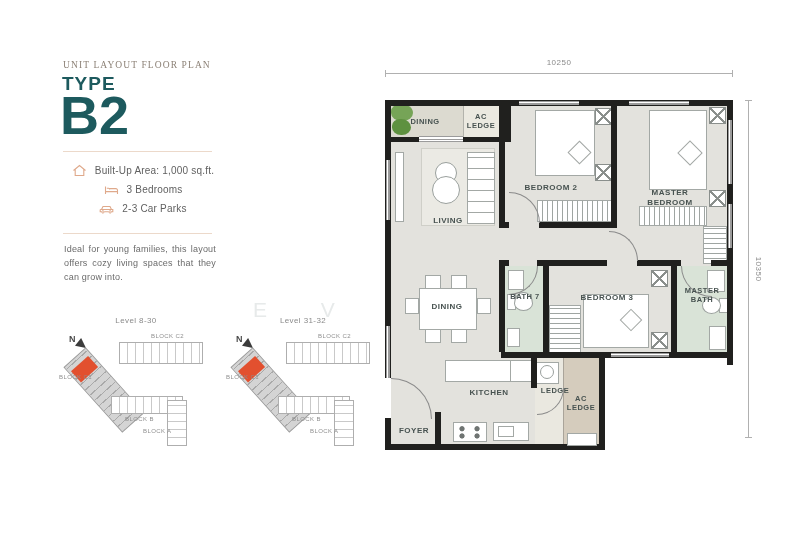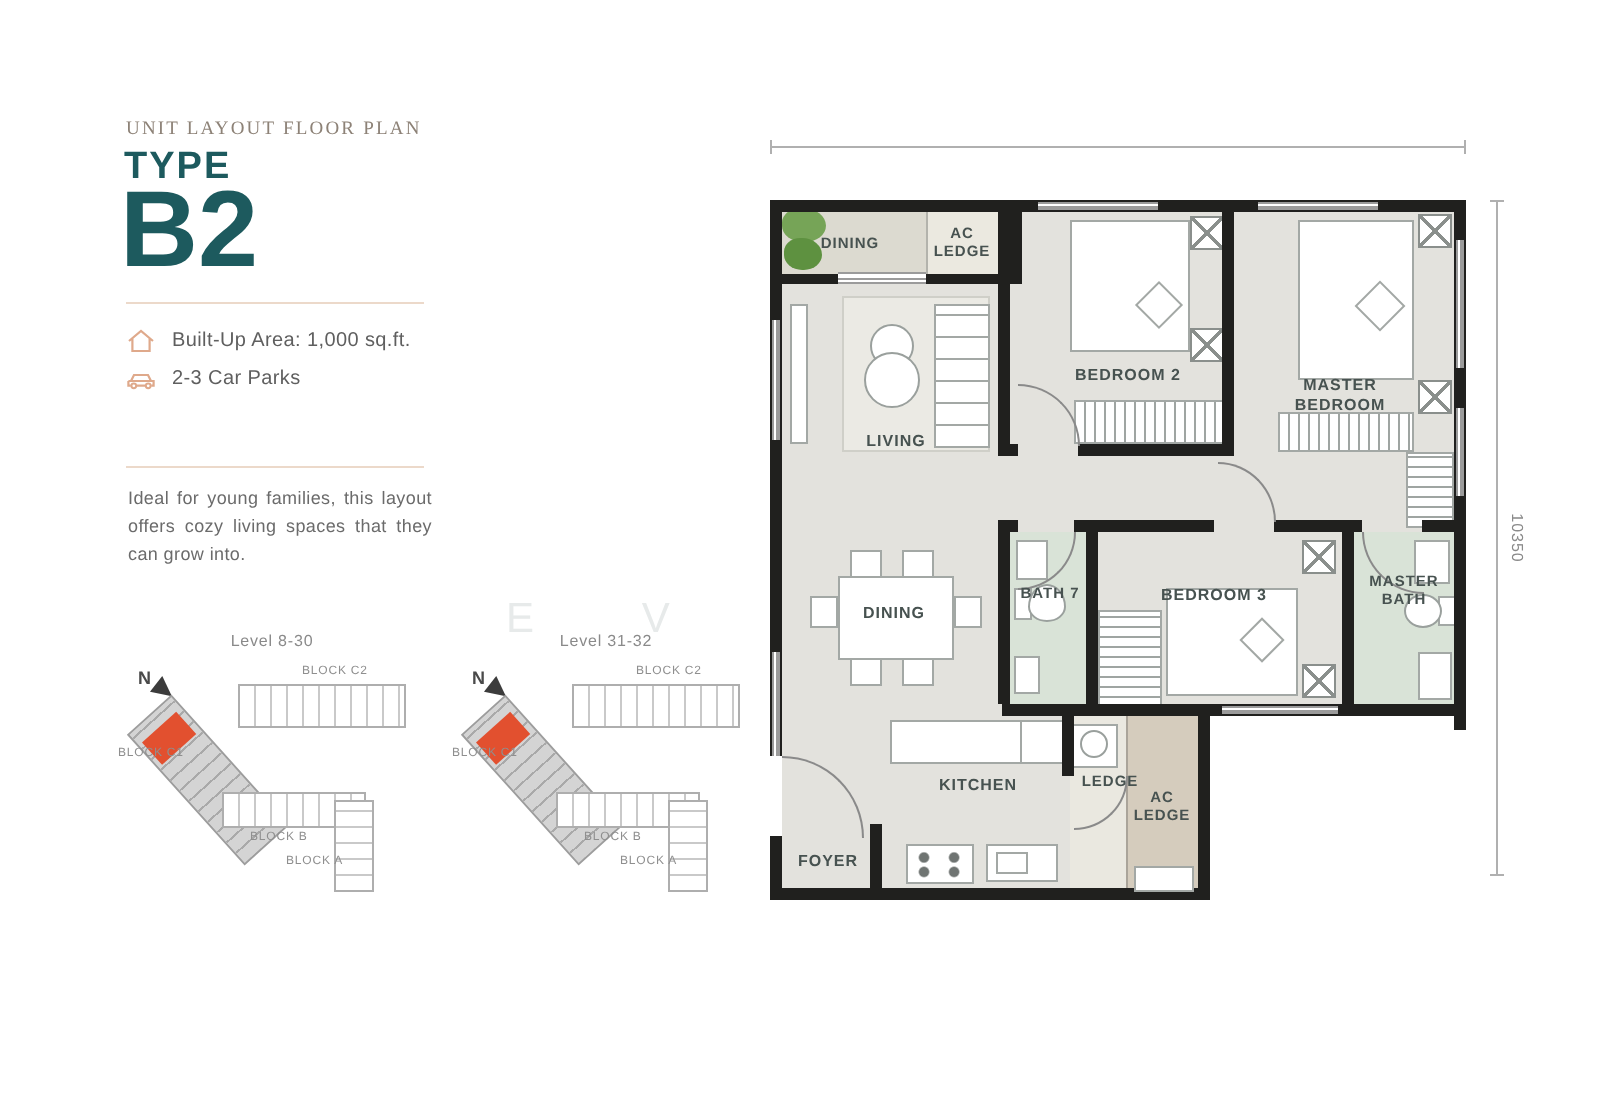--- a/index.html
+++ b/index.html
@@ -7,21 +7,21 @@
        font-family:"Liberation Sans",sans-serif;-webkit-font-smoothing:antialiased;}
   .abs{position:absolute;}
 
   
   .kicker{left:63px;top:60px;font-family:"Liberation Serif",serif;font-size:9.5px;
           letter-spacing:1.1px;color:#8d8277;}
   .type-label{left:62px;top:73px;font-size:19px;font-weight:800;color:#1d5a5e;letter-spacing:1px;}
   .unit-code{left:60px;top:90px;font-size:54px;font-weight:800;color:#1d5a5e;line-height:.95;}
   .divider{height:1px;background:#ecd9ca;width:149px;left:63px;}
   .features{left:63px;top:161px;width:160px;}
-  .feat-row{display:flex;align-items:center;height:19px;}
+  .feat-row{display:flex;align-items:center;height:19px;justify-content:center;}
   .feat-icon{width:15px;height:13px;margin-right:8px;flex:0 0 15px;}
   .feat-text{font-size:10px;color:#5f5f5f;letter-spacing:.2px;}
   .descr{left:64px;top:243px;width:152px;font-size:9px;color:#6b6b6b;line-height:1.55;
          text-align:justify;letter-spacing:.2px;}
 
   
   .watermark{left:253px;top:298px;font-size:21px;color:#e7eaea;letter-spacing:24px;
              font-weight:500;z-index:0;white-space:nowrap;}
 
   
@@ -96,20 +96,26 @@
 
 <div class="abs features">
   <div class="feat-row">
     <svg class="feat-icon" viewBox="0 0 15 13">
       <path d="M1.5 6.5 L7.5 1.5 L13.5 6.5 M3.2 5.4 V11.5 H11.8 V5.4" fill="none" stroke="#dfa98b" stroke-width="1.1"></path>
     </svg>
     <span class="feat-text">Built-Up Area: 1,000 sq.ft.</span>
   </div>
   <div class="feat-row">
     <svg class="feat-icon" viewBox="0 0 15 13">
+      <path d="M1.5 3.5 V11 M1.5 8.6 H13.5 V11 M13.5 8.6 V7.2 A1.6 1.6 0 0 0 11.9 5.6 H5 M2.8 5.2 h1.8 a1 1 0 0 1 1 1 v0.4" fill="none" stroke="#dfa98b" stroke-width="1.1"></path>
+    </svg>
+    <span class="feat-text">3 Bedrooms</span>
+  </div>
+  <div class="feat-row">
+    <svg class="feat-icon" viewBox="0 0 15 13">
       <path d="M2.5 7.5 L4 4.5 H11 L12.5 7.5 M1.2 7.5 H13.8 V9.8 H12.6 M1.2 7.5 V9.8 H2.4 M5.5 9.8 H9.5" fill="none" stroke="#dfa98b" stroke-width="1.1"></path>
       <circle cx="3.9" cy="9.9" r="1.2" fill="none" stroke="#dfa98b" stroke-width="1"></circle>
       <circle cx="11.1" cy="9.9" r="1.2" fill="none" stroke="#dfa98b" stroke-width="1"></circle>
     </svg>
     <span class="feat-text">2-3 Car Parks</span>
   </div>
 </div>
 <div class="abs divider" style="top:233px;"></div>
 <p class="abs descr" style="margin:0;">Ideal for young families, this layout offers cozy living spaces that they can grow into.</p>
 
@@ -139,20 +145,21 @@
     <div class="unit-red"></div>
   </div>
   <div class="blk-label" style="left:4px;top:62px;">BLOCK C1</div>
   <div class="strip" style="left:56px;top:84px;width:70px;height:16px;"></div>
   <div class="blk-label" style="left:70px;top:104px;">BLOCK B</div>
   <div class="strip-v" style="left:112px;top:88px;width:18px;height:44px;"></div>
   <div class="blk-label" style="left:88px;top:116px;">BLOCK A</div>
 </div>
 
 <div class="abs" style="left:385px;top:58px;width:348px;height:16px;">
+  <div style="text-align:center;" class="dim-label">10250</div>
   <div class="dim-line-h"></div>
 </div>
 <div class="abs" style="left:748px;top:100px;width:20px;height:338px;">
   <div class="dim-line-v"></div>
   <div class="dim-right-label dim-label">10350</div>
 </div>
 
 <div class="abs plan">
 
   <div class="floor" style="left:6px;top:6px;width:336px;height:252px;"></div>
@@ -259,21 +266,21 @@
   <div class="arc arc-tr" style="left:124px;top:92px;width:30px;height:30px;"></div>
   <div class="arc arc-tr" style="left:224px;top:131px;width:28px;height:29px;"></div>
   <div class="arc arc-br" style="left:124px;top:166px;width:28px;height:28px;"></div>
   <div class="arc arc-bl" style="left:296px;top:166px;width:30px;height:30px;"></div>
   <div class="arc arc-tr" style="left:6px;top:278px;width:40px;height:40px;"></div>
   <div class="arc arc-br" style="left:152px;top:288px;width:26px;height:26px;"></div>
 
   <div class="lbl" style="left:16px;top:17px;width:48px;font-size:7.5px;">DINING</div>
   <div class="lbl" style="left:80px;top:12px;width:32px;font-size:7.5px;">AC LEDGE</div>
   <div class="lbl" style="left:38px;top:116px;width:50px;">LIVING</div>
-  <div class="lbl" style="left:144px;top:83px;width:70px;">BEDROOM 2</div>
+  <div class="lbl" style="left:131px;top:83px;width:70px;">BEDROOM 2</div>
   <div class="lbl" style="left:252px;top:88px;width:66px;">MASTER BEDROOM</div>
   <div class="lbl" style="left:37px;top:202px;width:50px;">DINING</div>
   <div class="lbl" style="left:120px;top:192px;width:40px;font-size:7.5px;">BATH 7</div>
   <div class="lbl" style="left:186px;top:193px;width:72px;">BEDROOM 3</div>
   <div class="lbl" style="left:294px;top:186px;width:46px;font-size:7.5px;">MASTER BATH</div>
   <div class="lbl" style="left:78px;top:288px;width:52px;">KITCHEN</div>
   <div class="lbl" style="left:152px;top:286px;width:36px;font-size:7.5px;">LEDGE</div>
   <div class="lbl" style="left:180px;top:294px;width:32px;font-size:7.5px;">AC LEDGE</div>
   <div class="lbl" style="left:8px;top:326px;width:42px;">FOYER</div>
 </div>

